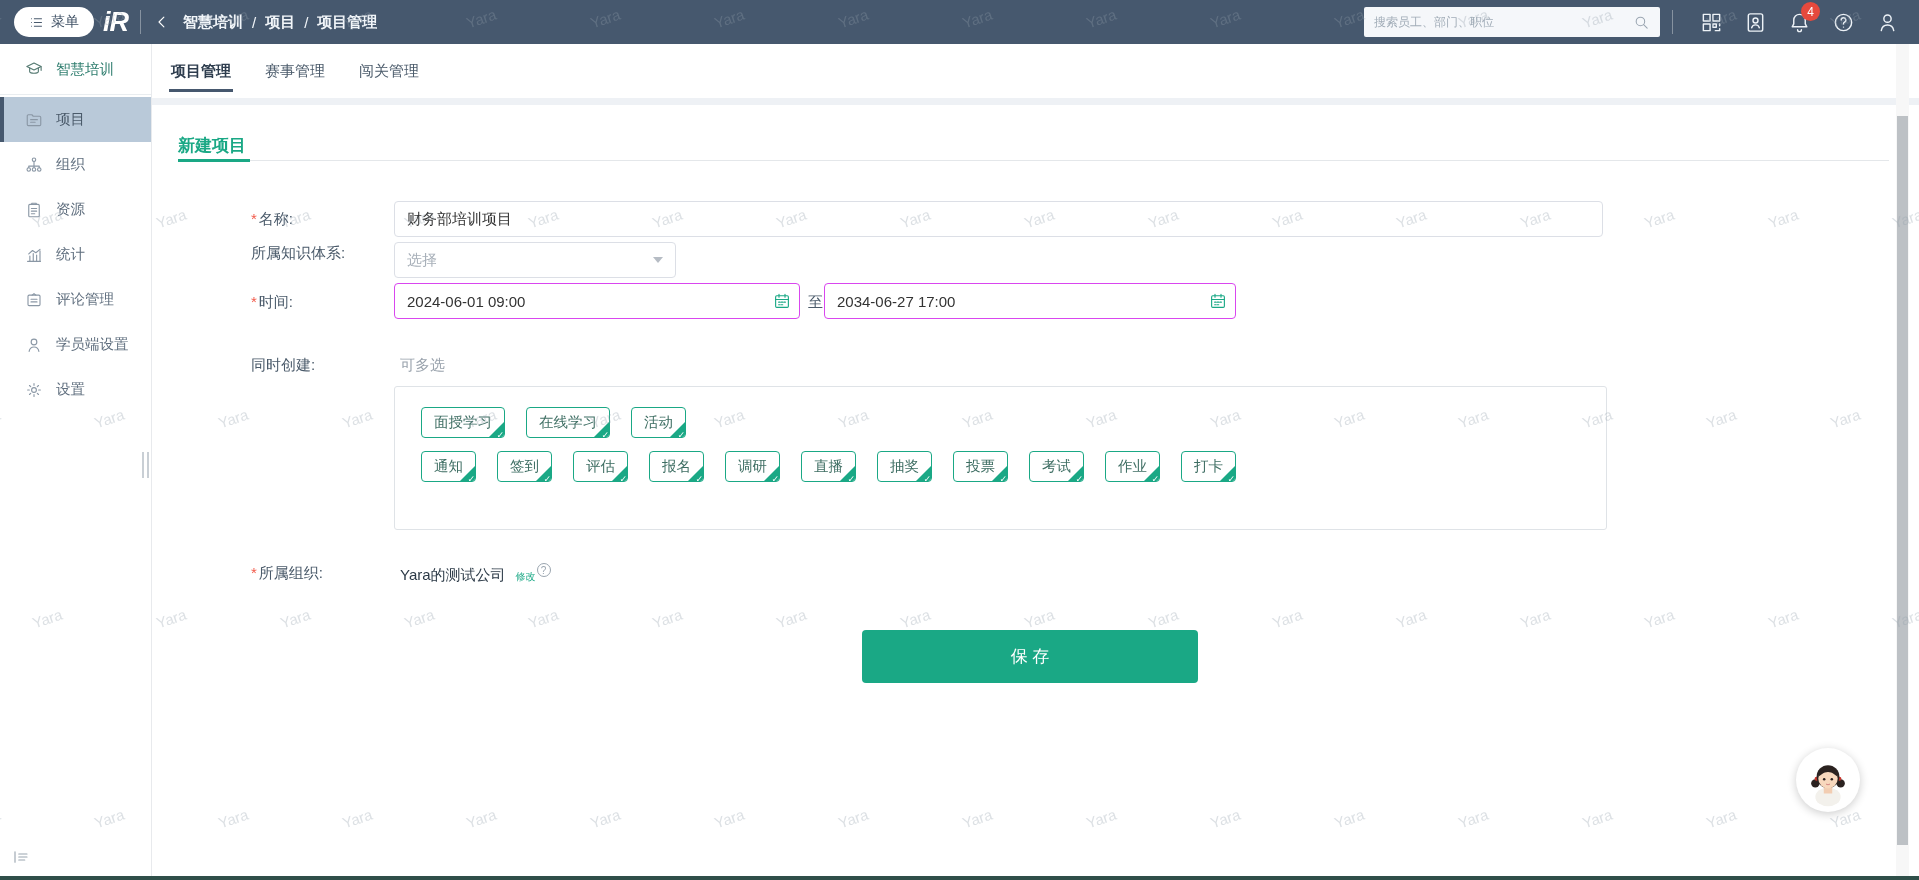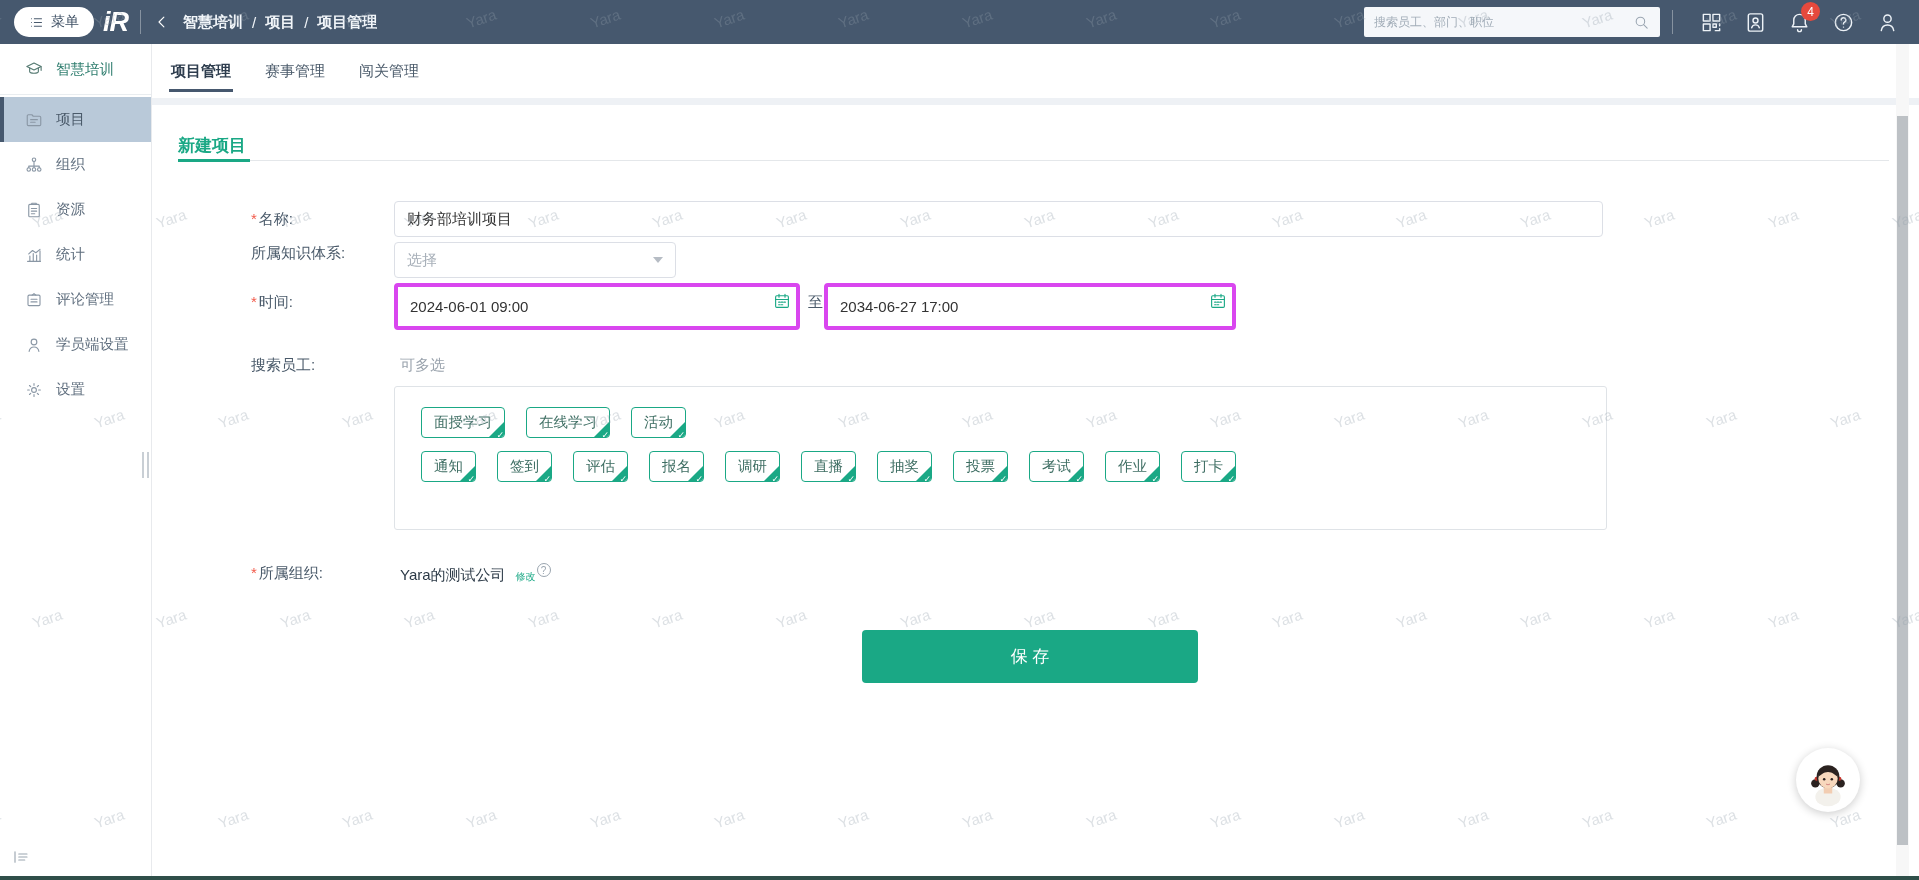--- a/index.html
+++ b/index.html
@@ -61,21 +61,21 @@
   .tab.active::after { content:""; position:absolute; left:0; right:0; bottom:6px; height:3px; background:#46586e; }
   .tabband { height:7px; background:#eef1f5; }
   .section-title { position:absolute; left:26px; top:90px; font-size:17px; font-weight:bold; color:#1aa885; }
   .title-underline { position:absolute; left:26px; top:115px; width:72px; height:3px; background:#1aa885; z-index:1; }
   .title-rule { position:absolute; left:26px; right:30px; top:116px; height:1px; background:#e4e7ea; }
   .form-label { position:absolute; left:99px; width:150px; font-size:15px; color:#4a5a6a; }
   .req::before { content:"*"; color:#f25a4a; margin-right:2px; }
   .txt-input { position:absolute; height:36px; border:1px solid #dcdfe6; border-radius:4px; background:#fff;
                font-size:15px; color:#333; padding:0 12px; outline:none; font-family:inherit; }
   .field-wrap { position:absolute; height:36px; }
-  .field-wrap input { width:100%; height:47px; border:4px solid #d946ef; border-radius:4px; background:#fff;
+  .field-wrap input { width:100%; height:36px; border:1px solid #d946ef; border-radius:4px; background:#fff;
                       font-size:15px; color:#333; padding:0 52px 0 12px; outline:none; font-family:inherit; }
   .field-wrap .cal { position:absolute; right:9px; top:9px; width:18px; height:18px; color:#1aa885; cursor:pointer; }
   .field-wrap .cal svg { width:18px; height:18px; }
   .select-box { position:absolute; height:36px; border:1px solid #dcdfe6; border-radius:4px; background:#fff;
                 display:flex; align-items:center; padding:0 12px; font-size:15px; color:#a8b0b9; cursor:pointer; }
   .select-box .caret { margin-left:auto; width:0; height:0; border-left:5px solid transparent;
                        border-right:5px solid transparent; border-top:6px solid #b6bcc4; }
   .between { position:absolute; font-size:15px; color:#4a5a6a; }
   .hint { position:absolute; font-size:15px; color:#9aa3ad; }
   .tags-box { position:absolute; border:1px solid #dfe3e7; border-radius:3px; background:#fff;text-align:center; }
@@ -304,21 +304,21 @@
       <input type="text" value="2034-06-27 17:00" style="">
       <span class="cal">
         <svg class="ln" viewBox="0 0 24 24" stroke-width="1.6">
           <rect x="3.5" y="5" width="17" height="15.5" rx="1.5"></rect>
           <path d="M8 3v4M16 3v4M3.5 10h17"></path>
             <path d="M7.5 13.5h2M11 13.5h2M14.5 13.5h2M7.5 17h2M11 17h2"></path>
         </svg>
       </span>
     </div>
 
-    <div class="form-label" style="top:312px;">搜索员工:</div>
+    <div class="form-label" style="top:312px;">同时创建:</div>
     <div class="hint" style="left:248px; top:312px;">可多选</div>
     <div class="tags-box" style="left:242px; top:342px; width:1213px; height:144px;">
       <div class="tag-row" style="top:20px;">
           <span class="tag">面授学习</span>
           <span class="tag">在线学习</span>
           <span class="tag">活动</span>
         </div>
       <div class="tag-row" style="top:64px;">
           <span class="tag">通知</span>
           <span class="tag">签到</span>

